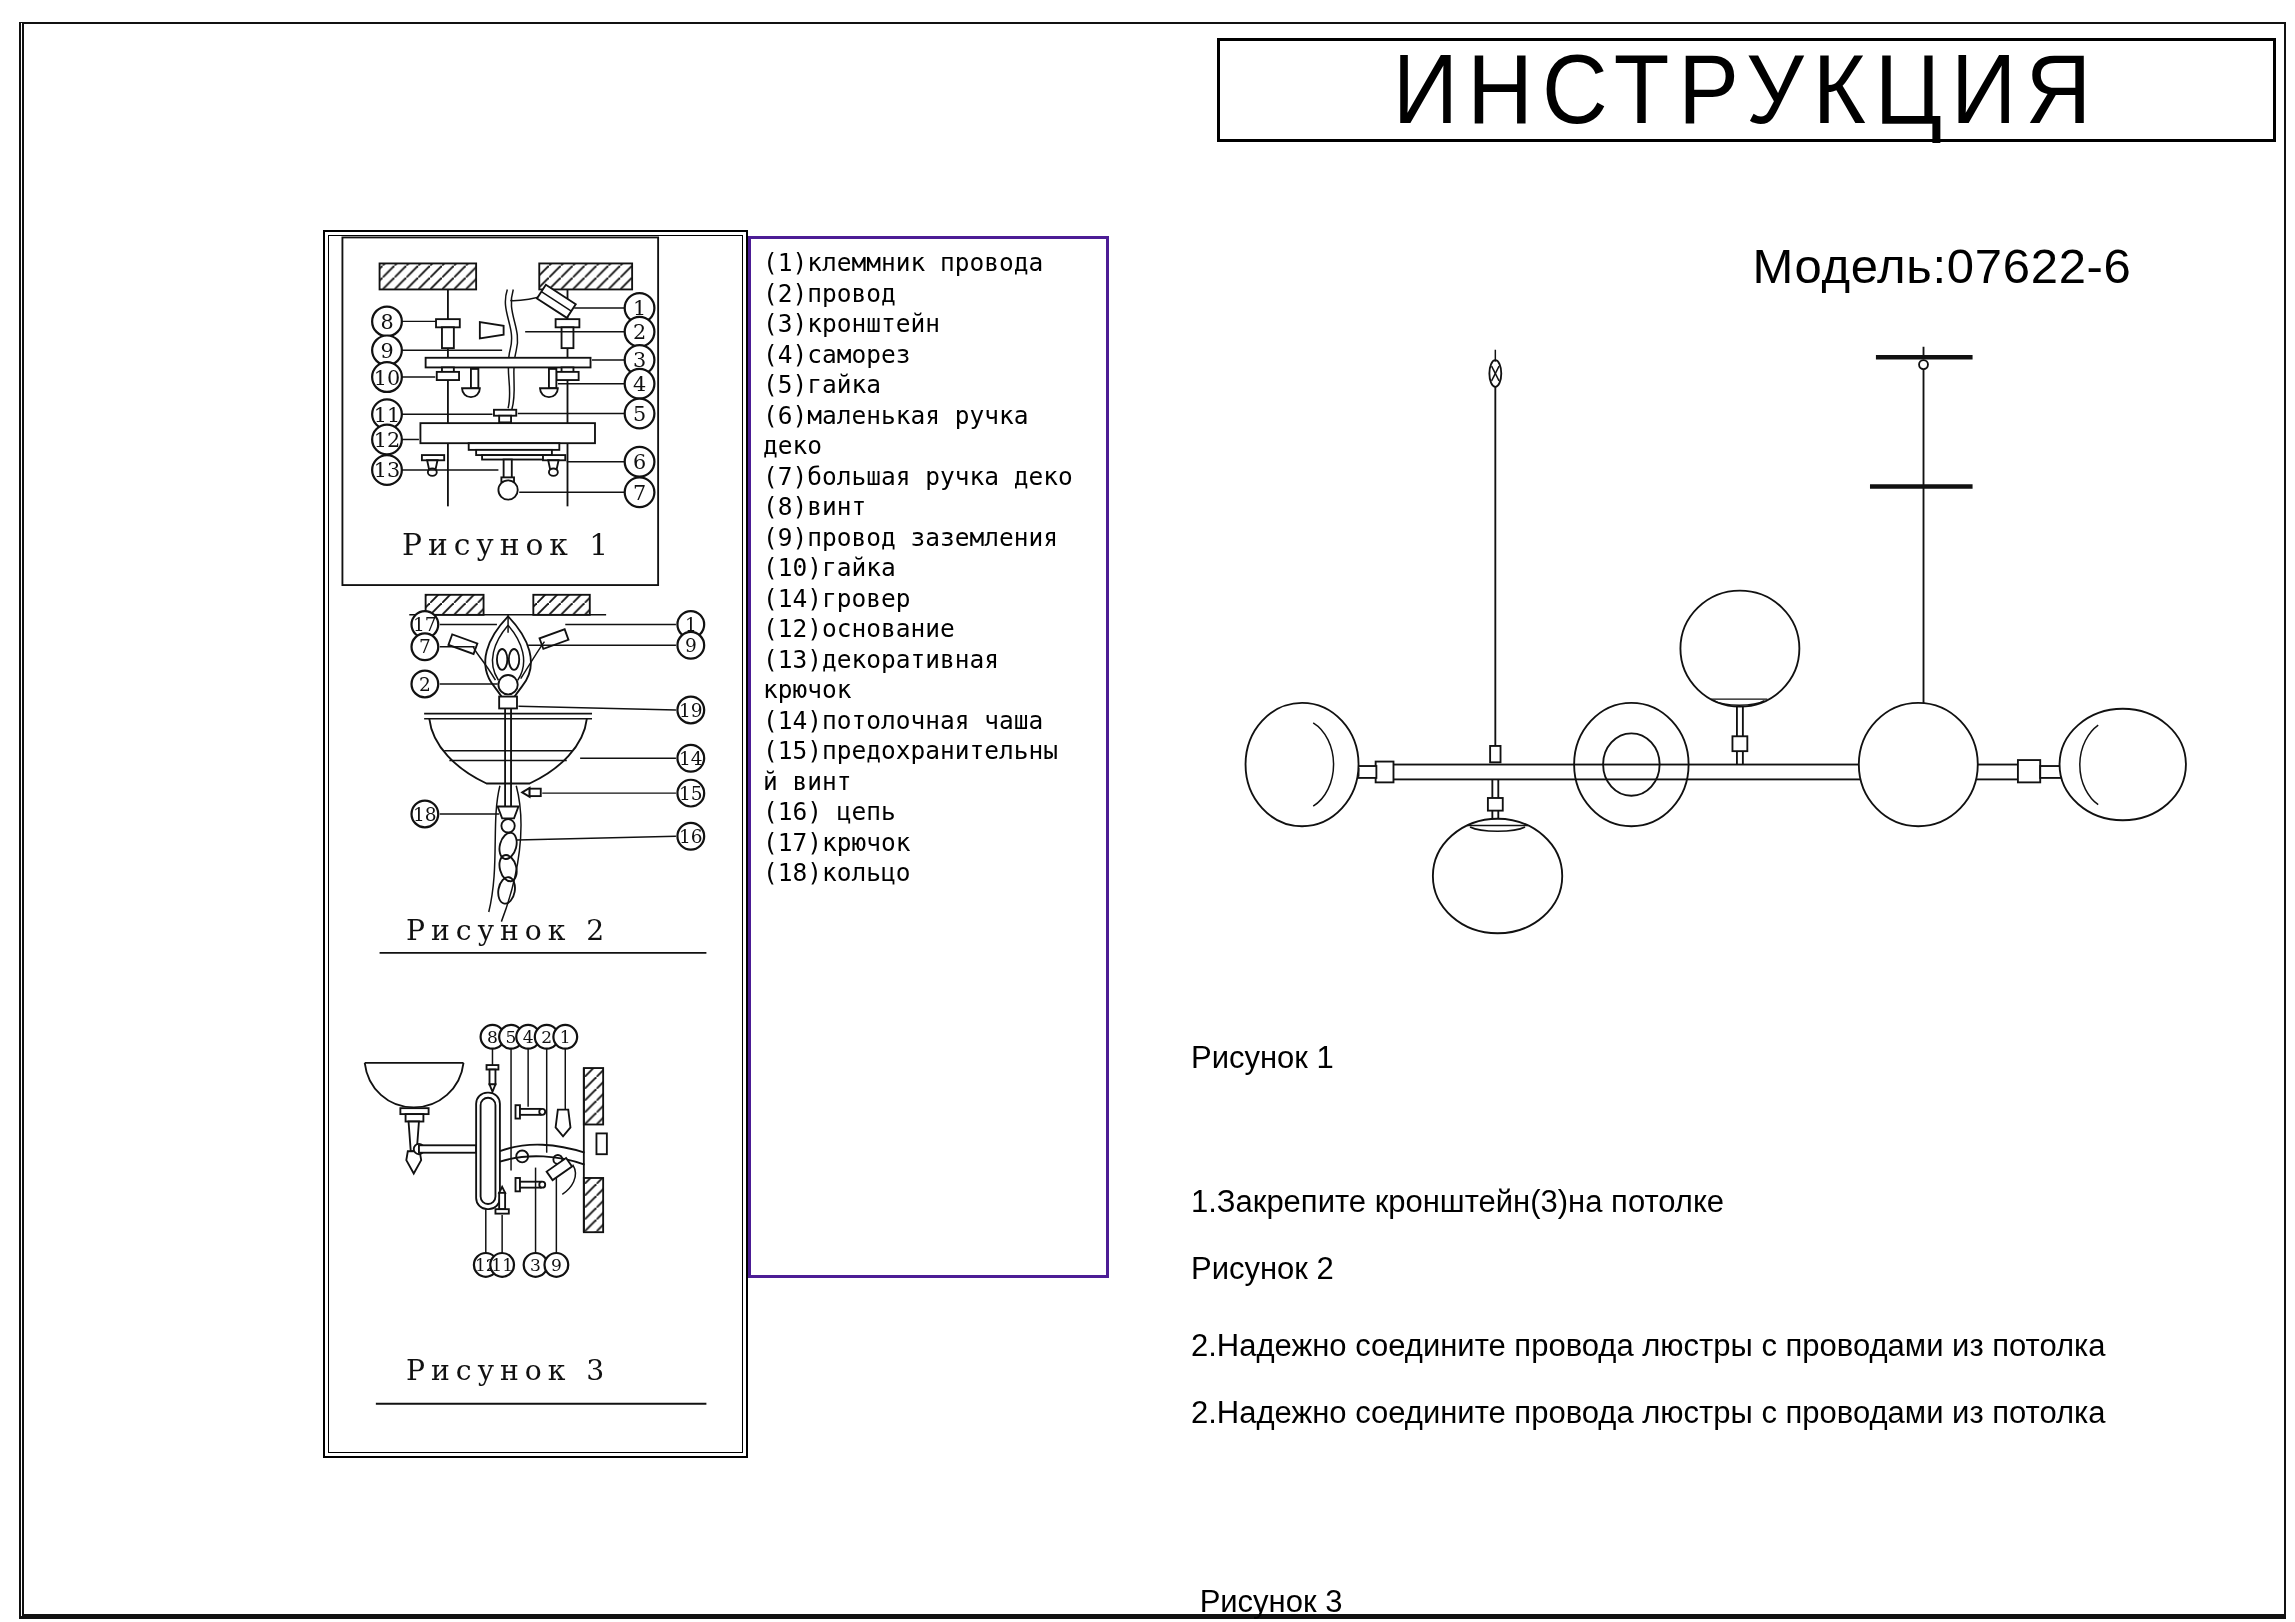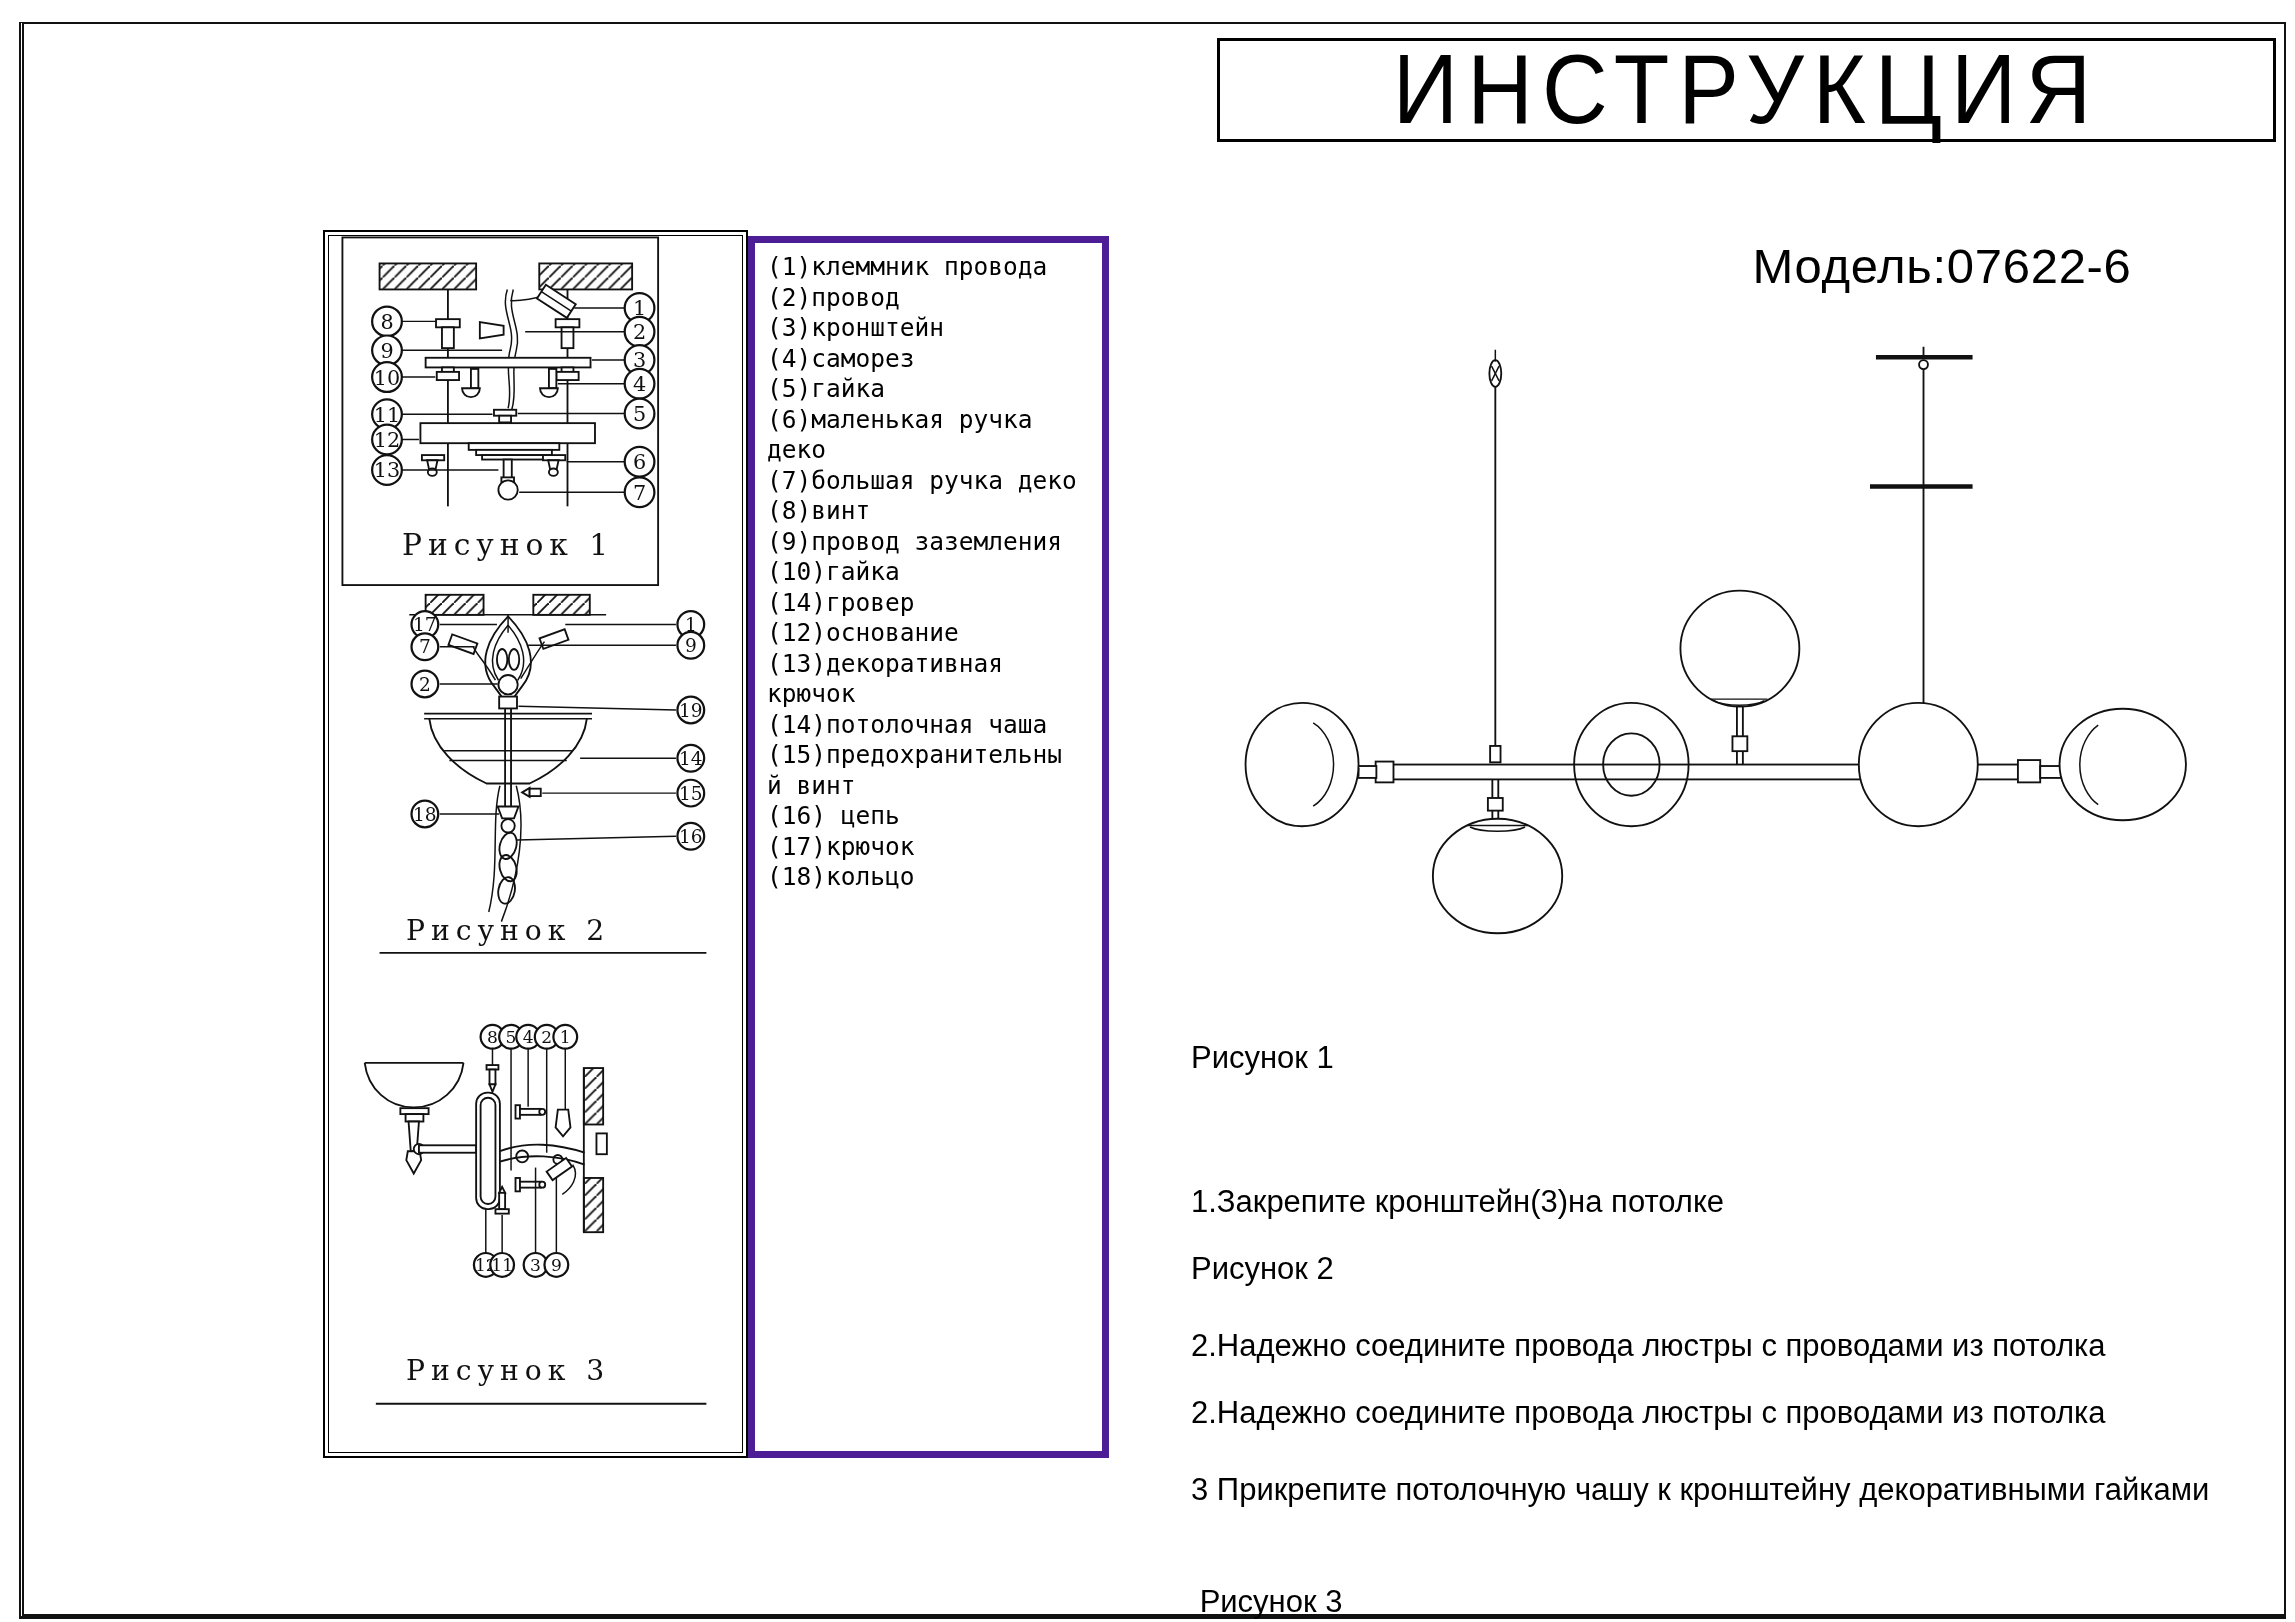--- a/index.html
+++ b/index.html
@@ -28,22 +28,22 @@
   }
   .fig-panel {
     position:absolute; left:323px; top:230px; width:425px; height:1228px;
     border:2.2px solid #000;
   }
   .fig-panel .inner {
     position:absolute; left:3px; top:3px; right:3px; bottom:3px;
     border:1.5px solid #000;
   }
   .parts-box {
-    position:absolute; left:748px; top:236px; width:361px; height:1222px;
-    border:7px solid #4c1d95; padding:9px 4.5px 0 12px;
+    position:absolute; left:748px; top:236px; width:361px; height:1042px;
+    border:3px solid #4c1d95; padding:9px 4.5px 0 12px;
   }
   .parts-box .pl {
     font-family:"DejaVu Sans Mono", monospace;
     font-size:24.5px; line-height:30.5px; white-space:pre; letter-spacing:0px;
   }
   .fig-svg { position:absolute; }
   svg { display:block; }
   .ln  { stroke:#111; stroke-width:2.5; fill:none; }
   .ln2 { stroke:#111; stroke-width:2;   fill:none; }
   .shp { stroke:#111; stroke-width:2.5; fill:#fff; }
@@ -480,21 +480,20 @@
     <ellipse cx="454" cy="748" rx="87" ry="77" class="shp"></ellipse>
     <line x1="413" y1="680" x2="495" y2="680" class="ln2"></line>
     <path d="M417,682 A41,10 0 0,0 491,682" class="ln2"></path>
   </g>
 </svg>
 
 <div class="instructions" style="top:938px">
   <div>Рисунок 1</div>
   <div>1.Закрепите кронштейн(3)на потолке</div>
   <div>2.Надежно соедините провода люстры с проводами из потолка</div>
-  <div>3 Прикрепите потолочную чашу к кронштейну декоративными гайками</div>
 </div>
 <div class="instructions" style="top:1149px">
   <div>Рисунок 2</div>
   <div>2.Надежно соедините провода люстры с проводами из потолка</div>
   
   
   
   
 </div>
 <div class="instructions" style="top:1482px">

